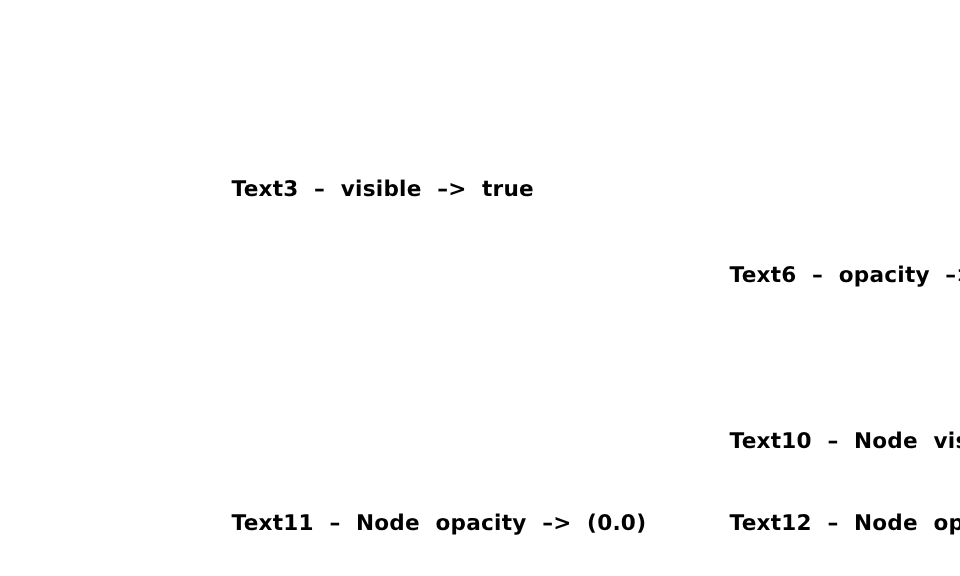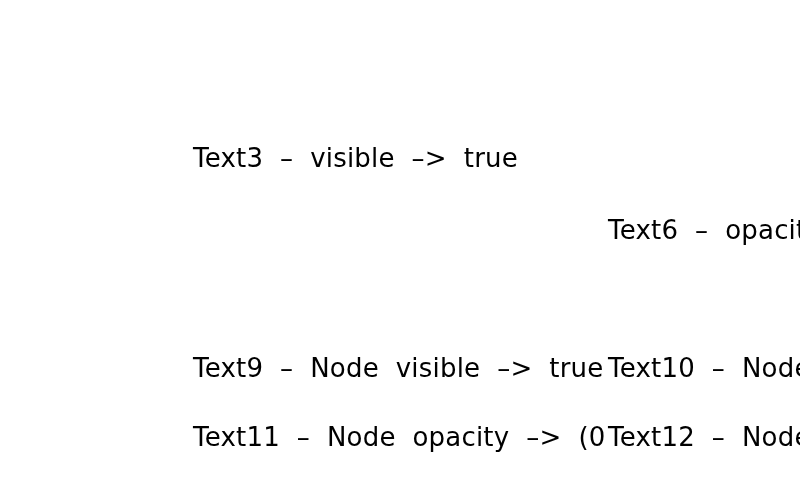--- a/index.html
+++ b/index.html
@@ -13,23 +13,23 @@
     width: 800px;
     height: 480px;
     background: #ffffff;
     overflow: hidden;
     font-family: "DejaVu Sans", "Liberation Sans", sans-serif;
   }
   .label {
     position: absolute;
     white-space: pre;
     color: #000000;
-    font-size: 26px;
+    font-size: 18px;
     line-height: 30px;
-    font-weight: 400;
+    font-weight: 700;
     letter-spacing: 0.2px;
   }
   
   .label.occluding {
     background: #ffffff;
   }
   .row1 { left: 193px; top: 143px; }
   .row2 { left: 608px; top: 215px; }
   .row3 { left: 193px; top: 353px; }
   .row3b { left: 608px; top: 353px; }
@@ -38,21 +38,20 @@
 </style>
 </head>
 <body>
 
 <div id="canvas">
 
   <span class="label row1">Text3  –  visible  –&gt;  true</span>
 
   <span class="label row2">Text6  –  opacity  –&gt;  1.0</span>
 
-  <span class="label row3">Text9  –  Node  visible  –&gt;  true</span>
 
   <span class="label row3b occluding">Text10  –  Node  visible  –&gt;  true</span>
 
   <span class="label row4">Text11  –  Node  opacity  –&gt;  (0.0)</span>
 
   <span class="label row4b occluding">Text12  –  Node  opacity  –&gt;  (0.0)</span>
 
 </div>
 
 </body></html>

